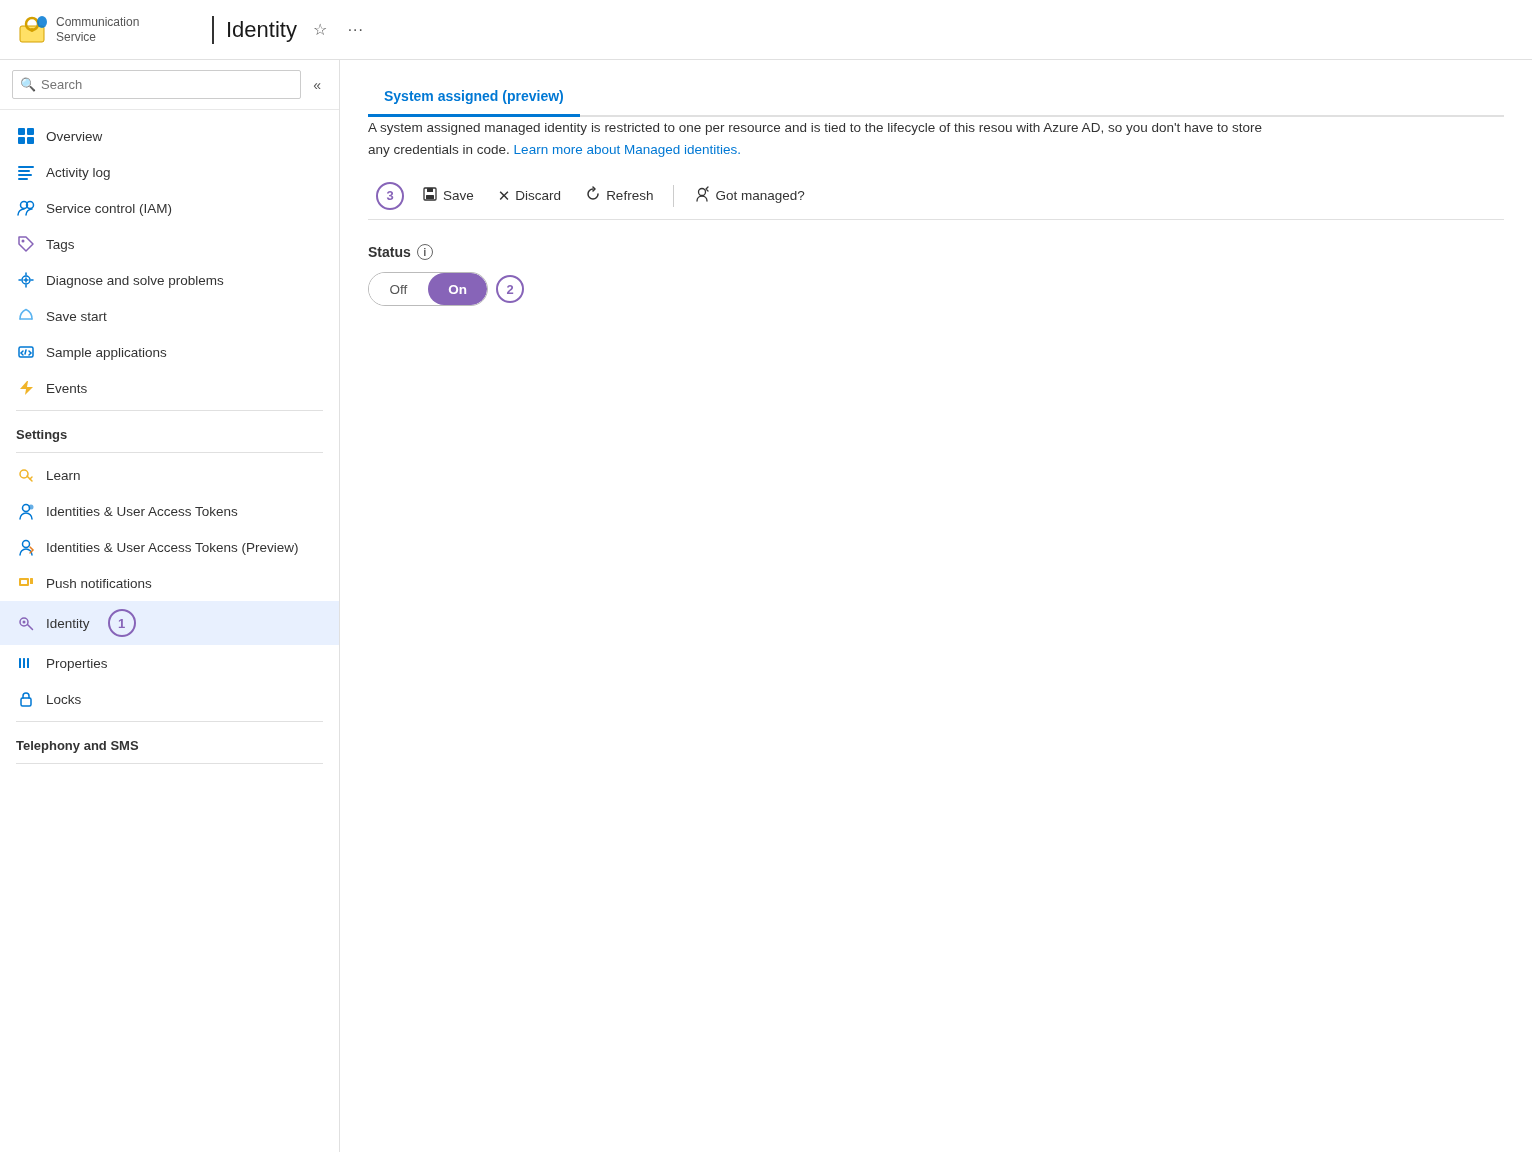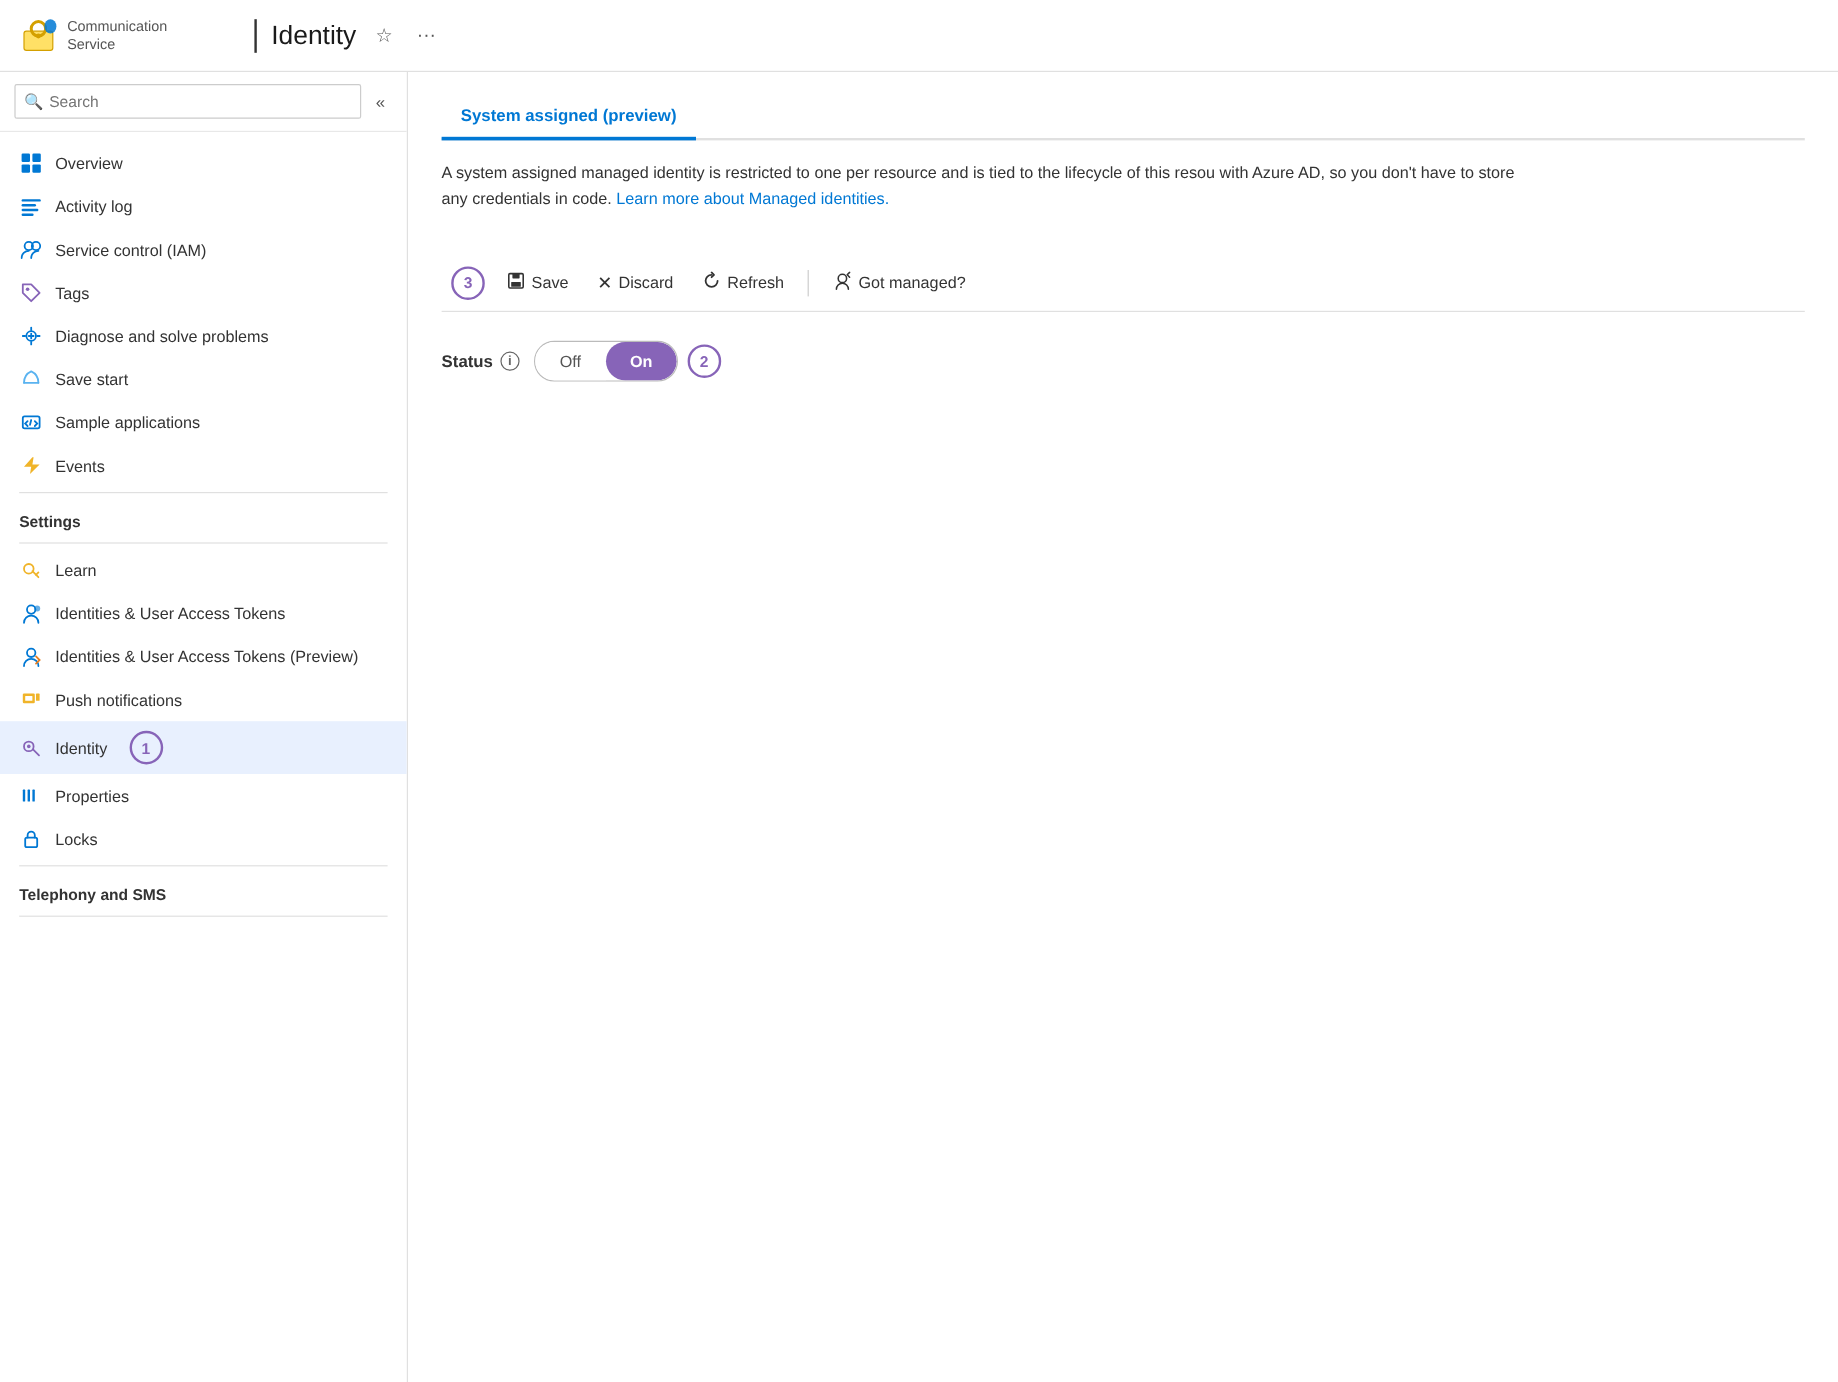--- a/index.html
+++ b/index.html
@@ -148,42 +148,41 @@
       flex: 1;
       background: #fff;
       overflow-y: auto;
       padding: 20px 28px;
     }
 
     
     .tabs {
       display: flex;
       border-bottom: 2px solid #e0e0e0;
-      margin-bottom: 16px;
     }
     .tab {
       padding: 8px 16px 10px;
       font-size: 14px;
       cursor: pointer;
       color: #333;
       border-bottom: 3px solid transparent;
       margin-bottom: -2px;
     }
     .tab.active {
       font-weight: 600;
       border-bottom: 3px solid #0078d4;
       color: #0078d4;
     }
 
     
     .description {
       font-size: 13.5px;
       color: #333;
       line-height: 1.6;
-      margin-bottom: 36px;
+      margin-bottom: 12px;
       max-width: 900px;
     }
     .description a {
       color: #0078d4;
       text-decoration: none;
     }
 
     
     .toolbar {
       display: flex;
@@ -209,21 +208,21 @@
     .toolbar-separator {
       width: 1px;
       height: 22px;
       background: #ccc;
       margin: 0 6px;
     }
 
     
     .status-section {
       display: flex;
-      flex-direction: row;
+      flex-direction: column;
       gap: 12px;
     }
     .status-label-row {
       display: flex;
       align-items: center;
       gap: 6px;
       font-size: 14px;
       font-weight: 600;
     }
     .info-icon {

